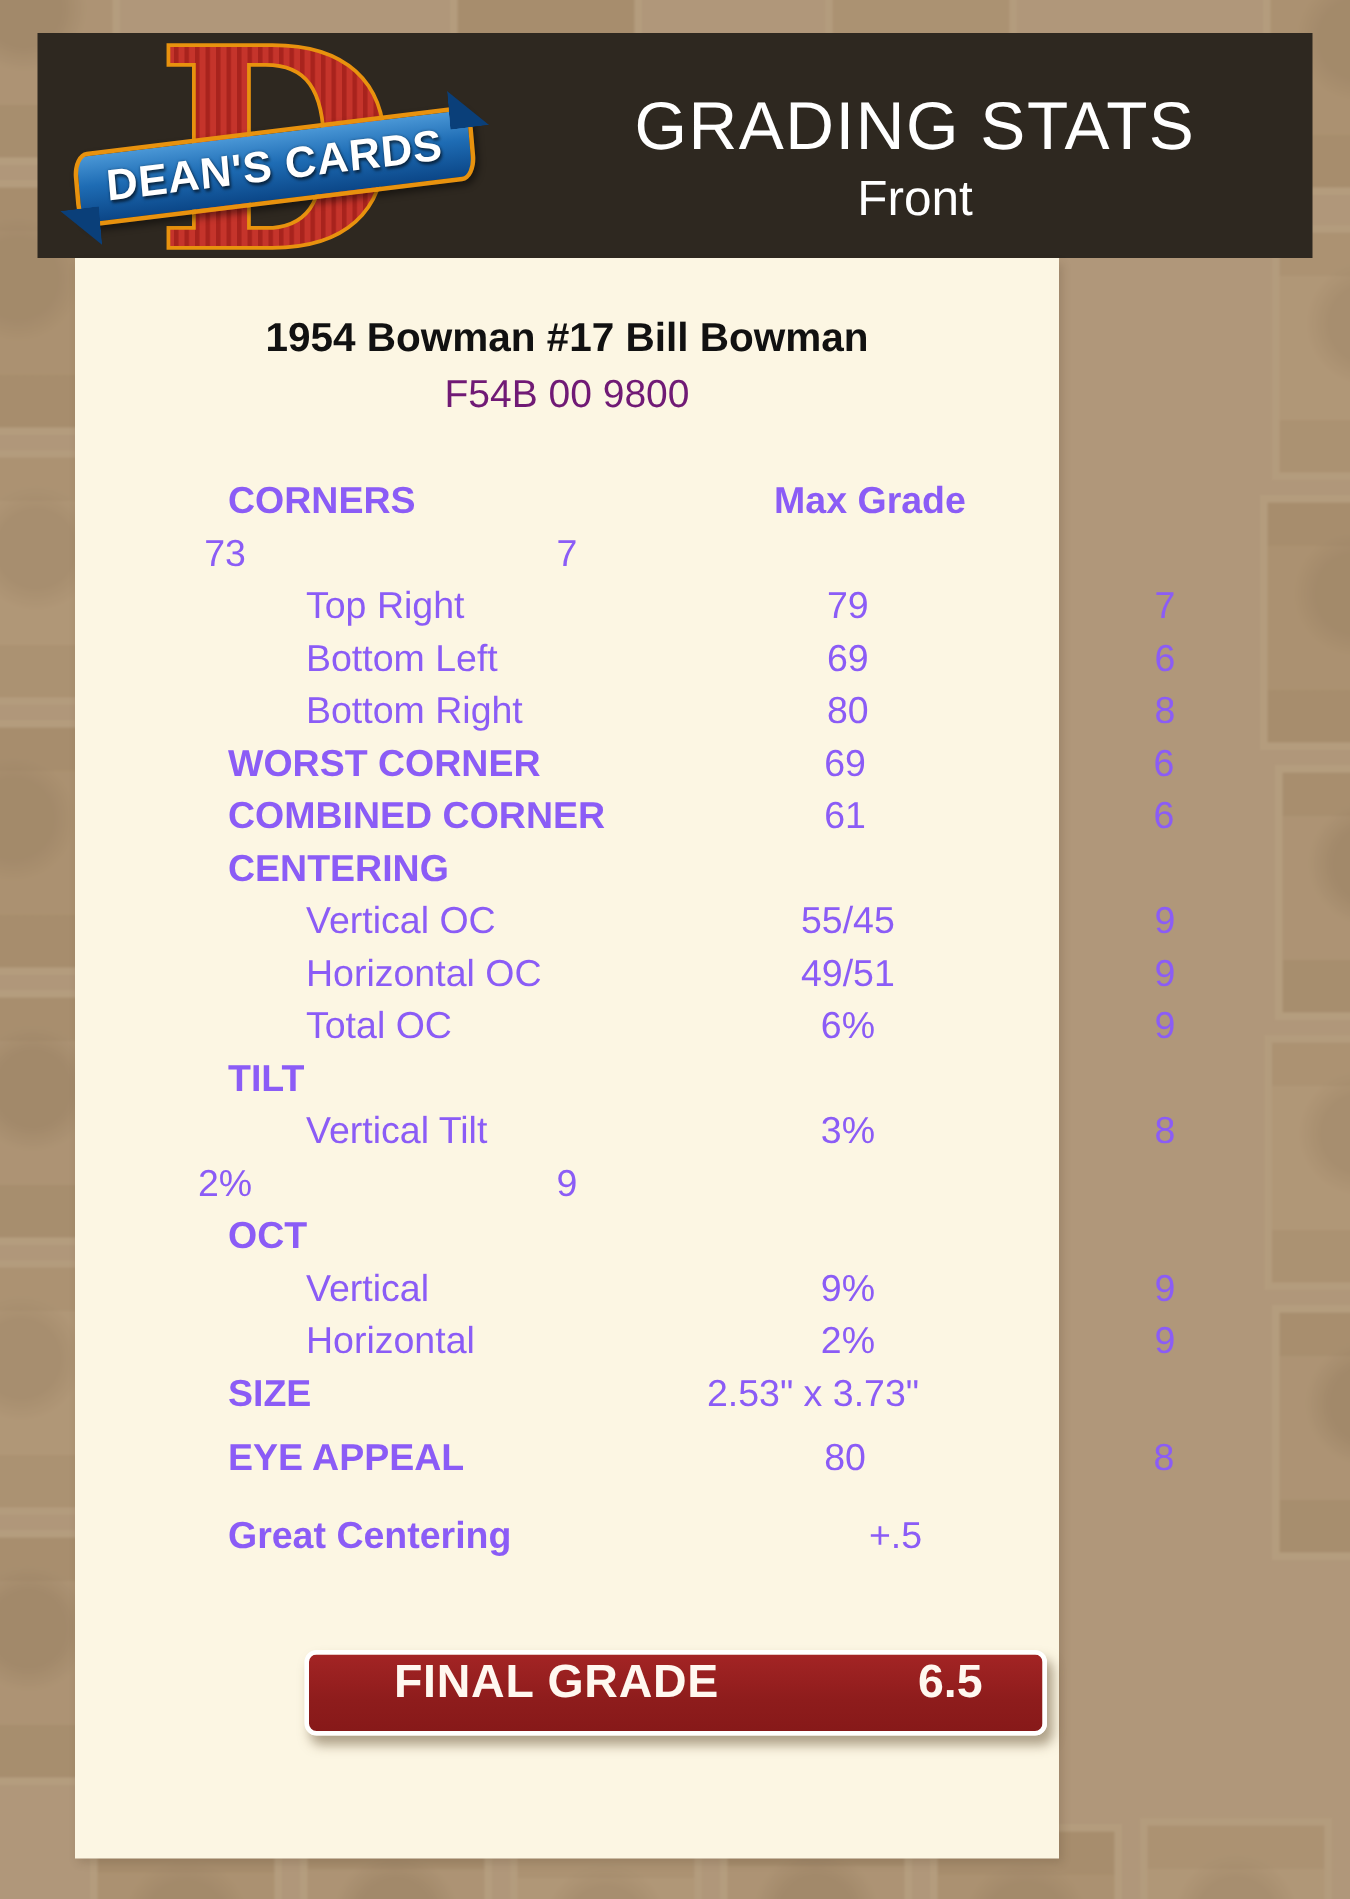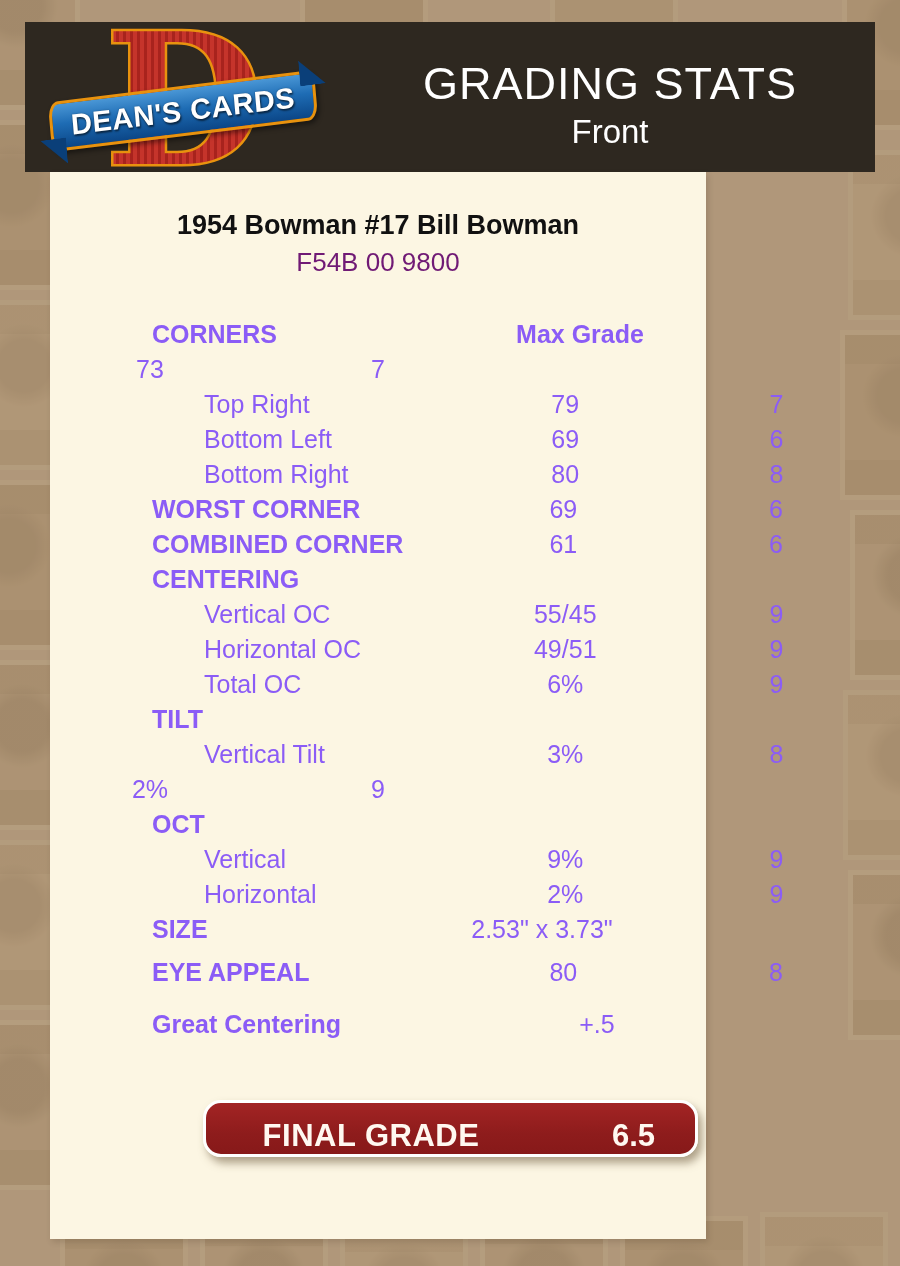--- a/index.html
+++ b/index.html
@@ -75,23 +75,23 @@
   .colhead .c-label,.colhead .c-value,.colhead .c-max{font-weight:bold;}
   .gap16{}
   .gap17{margin-top:17px;}
   .gap18{margin-top:8px;}
   .wide-val .c-value{position:relative;left:-55px;white-space:nowrap;}
 
   
   .final-grade{
     position:absolute;left:153px;top:928px;width:495px;height:57px;
     background:linear-gradient(180deg,#a32424 0%,#8e1c1c 60%,#871919 100%);
-    border:3px solid #ffffff;border-radius:18px;box-sizing:border-box;
+    border:3px solid #ffffff;border-radius:8px;box-sizing:border-box;
     box-shadow:4px 6px 8px rgba(95,75,45,.5);
-    display:flex;align-items:flex-end;color:#fff8f0;
+    display:flex;align-items:flex-start;color:#fff8f0;
   }
   .fg-label{width:330px;text-align:center;font-size:31px;font-weight:bold;letter-spacing:.5px;}
   .fg-value{flex:1;text-align:center;padding-left:36px;font-size:31px;font-weight:bold;}
 </style>
 </head>
 <body>
 
 <div class="bg-collage">
   <div class="bg-card" style="left:-48px;top:-60px"></div>
   <div class="bg-card" style="left:-52px;top:120px"></div>

